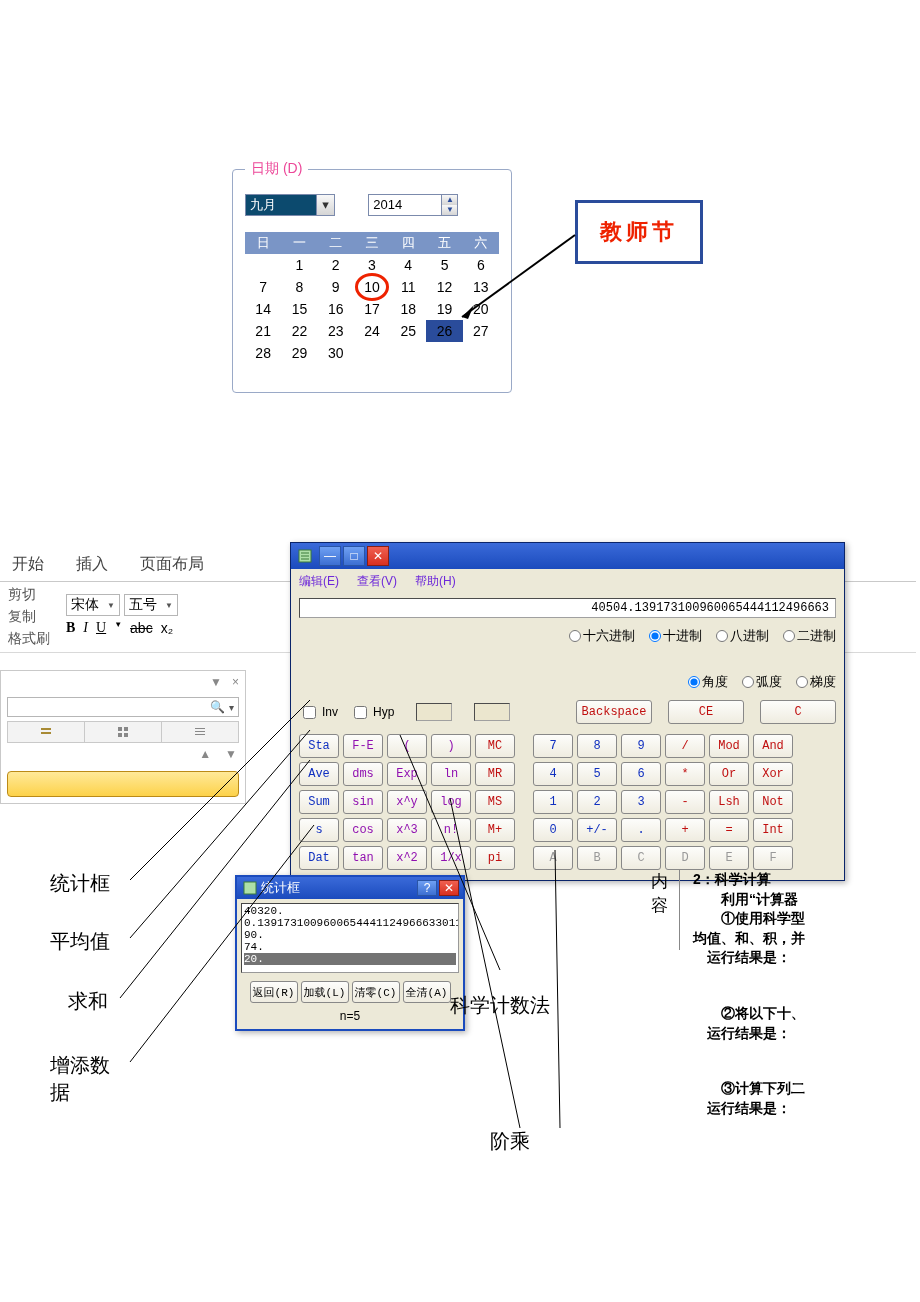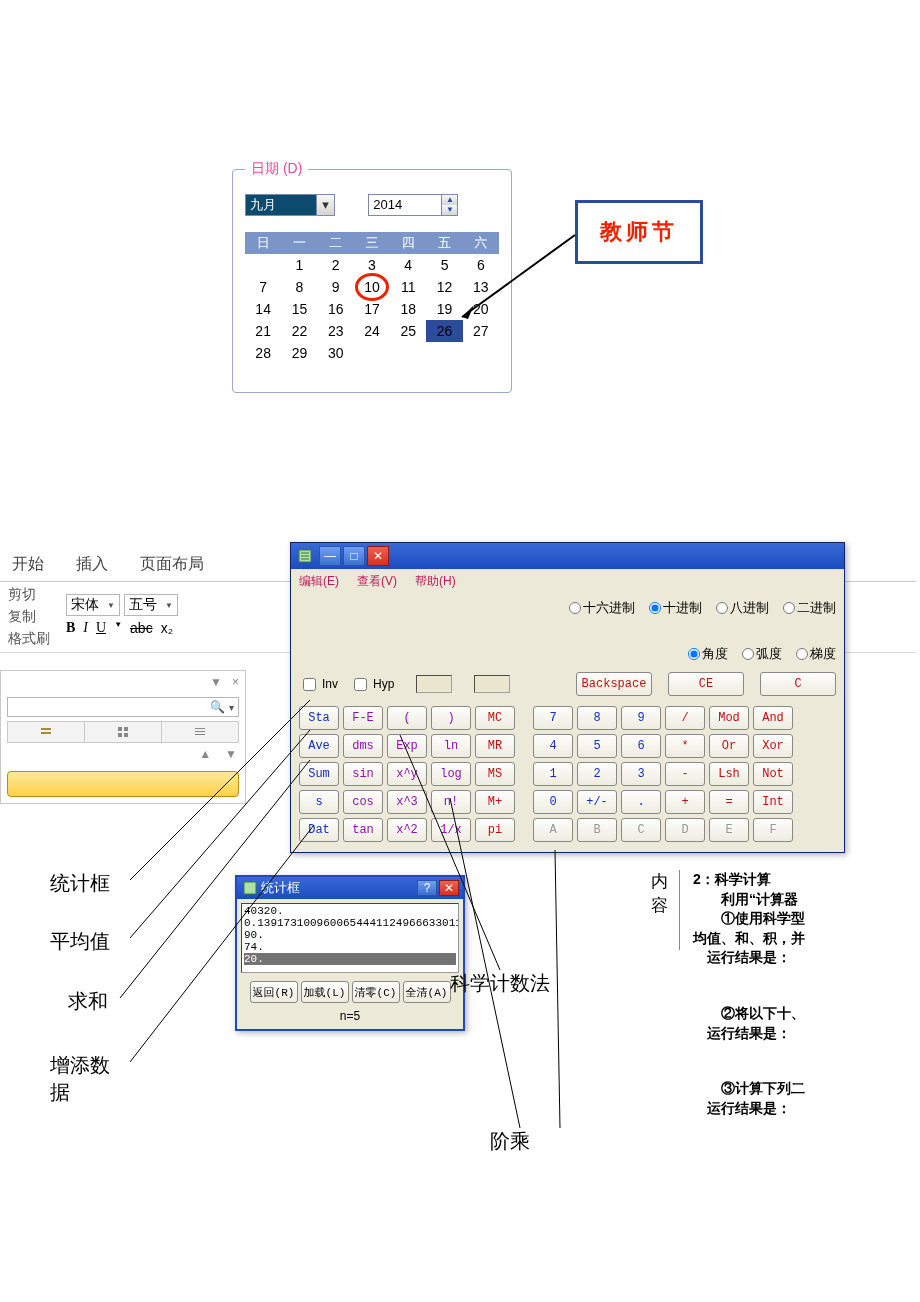--- a/index.html
+++ b/index.html
@@ -158,21 +158,21 @@
   .title-txt { flex:1; }
   .tb-btns { display:flex; gap:2px;}
   .tb-btn {
     width:22px;height:20px;
     background: linear-gradient(#6fa0f3,#3c6fd2);
     border:1px solid #2a55a6;
     display:flex;align-items:center;justify-content:center;
     color:#fff; font-size:12px; cursor:pointer;
   }
   .tb-btn.close { background: linear-gradient(#f06050,#d83020); border-color:#8a1d13;}
-  .menubar { display:flex; gap:18px; padding:4px 8px; color:#be185d; font-size:12px;}
+  .menubar { display:flex; gap:18px; padding:4px 8px; color:#6d28d9; font-size:12px;}
   .display {
     margin: 4px 8px;
     background:#fff;
     border:1px inset #a0a0a0;
     text-align:right;
     padding:2px 6px;
     font-family:"Courier New",monospace;
     font-size:12px;
   }
   .row-mode { display:flex; align-items:flex-end; padding:5px 8px; gap:14px;flex-direction:column; }
@@ -424,20 +424,21 @@
       <span class="tb-btn">—</span>
       <span class="tb-btn">□</span>
       <span class="tb-btn close">✕</span>
     </span>
   </div>
   <div class="menubar">
     <span><span>编辑(E)</span></span>
     <span><span>查看(V)</span></span>
     <span><span>帮助(H)</span></span>
   </div>
+  <div class="display">40504.1391731009600654441124966​63</div>
 
   <div class="row-mode">
     <span class="grp">
       <label class="radio">
           <input type="radio" style="">
           <span>十六进制</span>
         </label>
       <label class="radio">
           <input type="radio" checked="" style="">
           <span>十进制</span>
@@ -585,21 +586,21 @@
     <span class="btn42">全清(A)</span>
   </div>
   <div class="stats-n">n=5</div>
 </div>
 
 <div class="abs anno" style="left:50px; top:870px;">统计框</div>
 <div class="abs anno" style="left:50px; top:928px;">平均值</div>
 <div class="abs anno" style="left:68px; top:988px;">求和</div>
 <div class="abs anno" style="left:50px; top:1052px; white-space:pre;">增添数
 据</div>
-<div class="abs anno" style="left:450px; top:970px;">科学计数法</div>
+<div class="abs anno" style="left:450px; top:992px;">科学计数法</div>
 <div class="abs anno" style="left:490px; top:1128px;">阶乘</div>
 
 <svg class="connectors" width="920" height="1302">
   <line x1="130" y1="880" x2="310" y2="700" stroke="#000"></line>
   <line x1="130" y1="938" x2="310" y2="730" stroke="#000"></line>
   <line x1="120" y1="998" x2="310" y2="760" stroke="#000"></line>
   <line x1="130" y1="1062" x2="314" y2="825" stroke="#000"></line>
   <line x1="500" y1="970" x2="400" y2="735" stroke="#000"></line>
   <line x1="520" y1="1128" x2="450" y2="798" stroke="#000"></line>
   <line x1="560" y1="1128" x2="555" y2="850" stroke="#000"></line>

